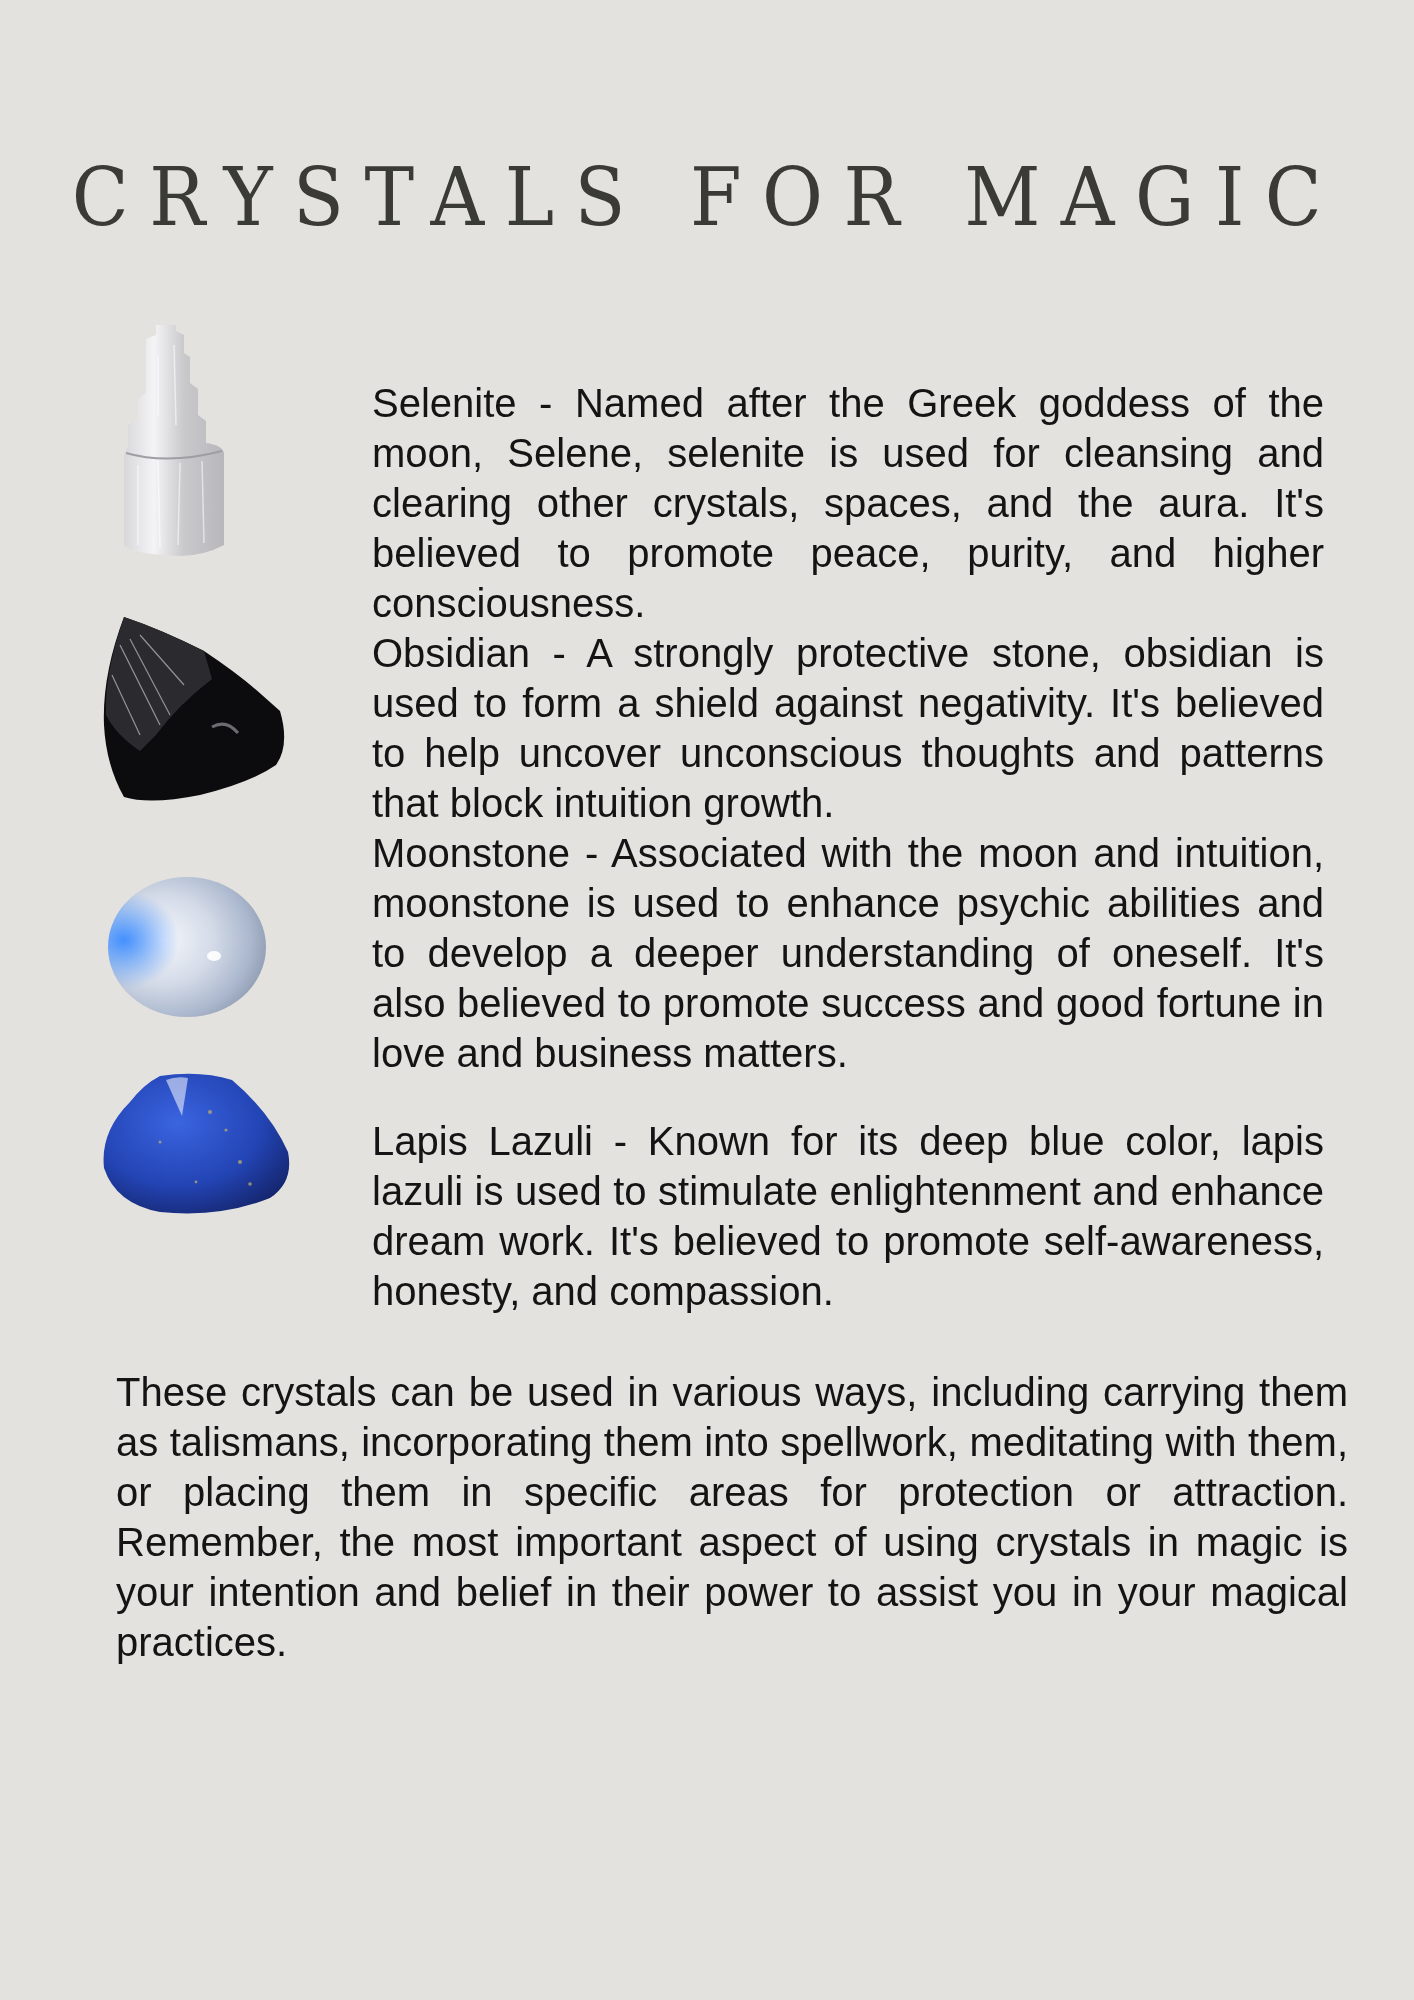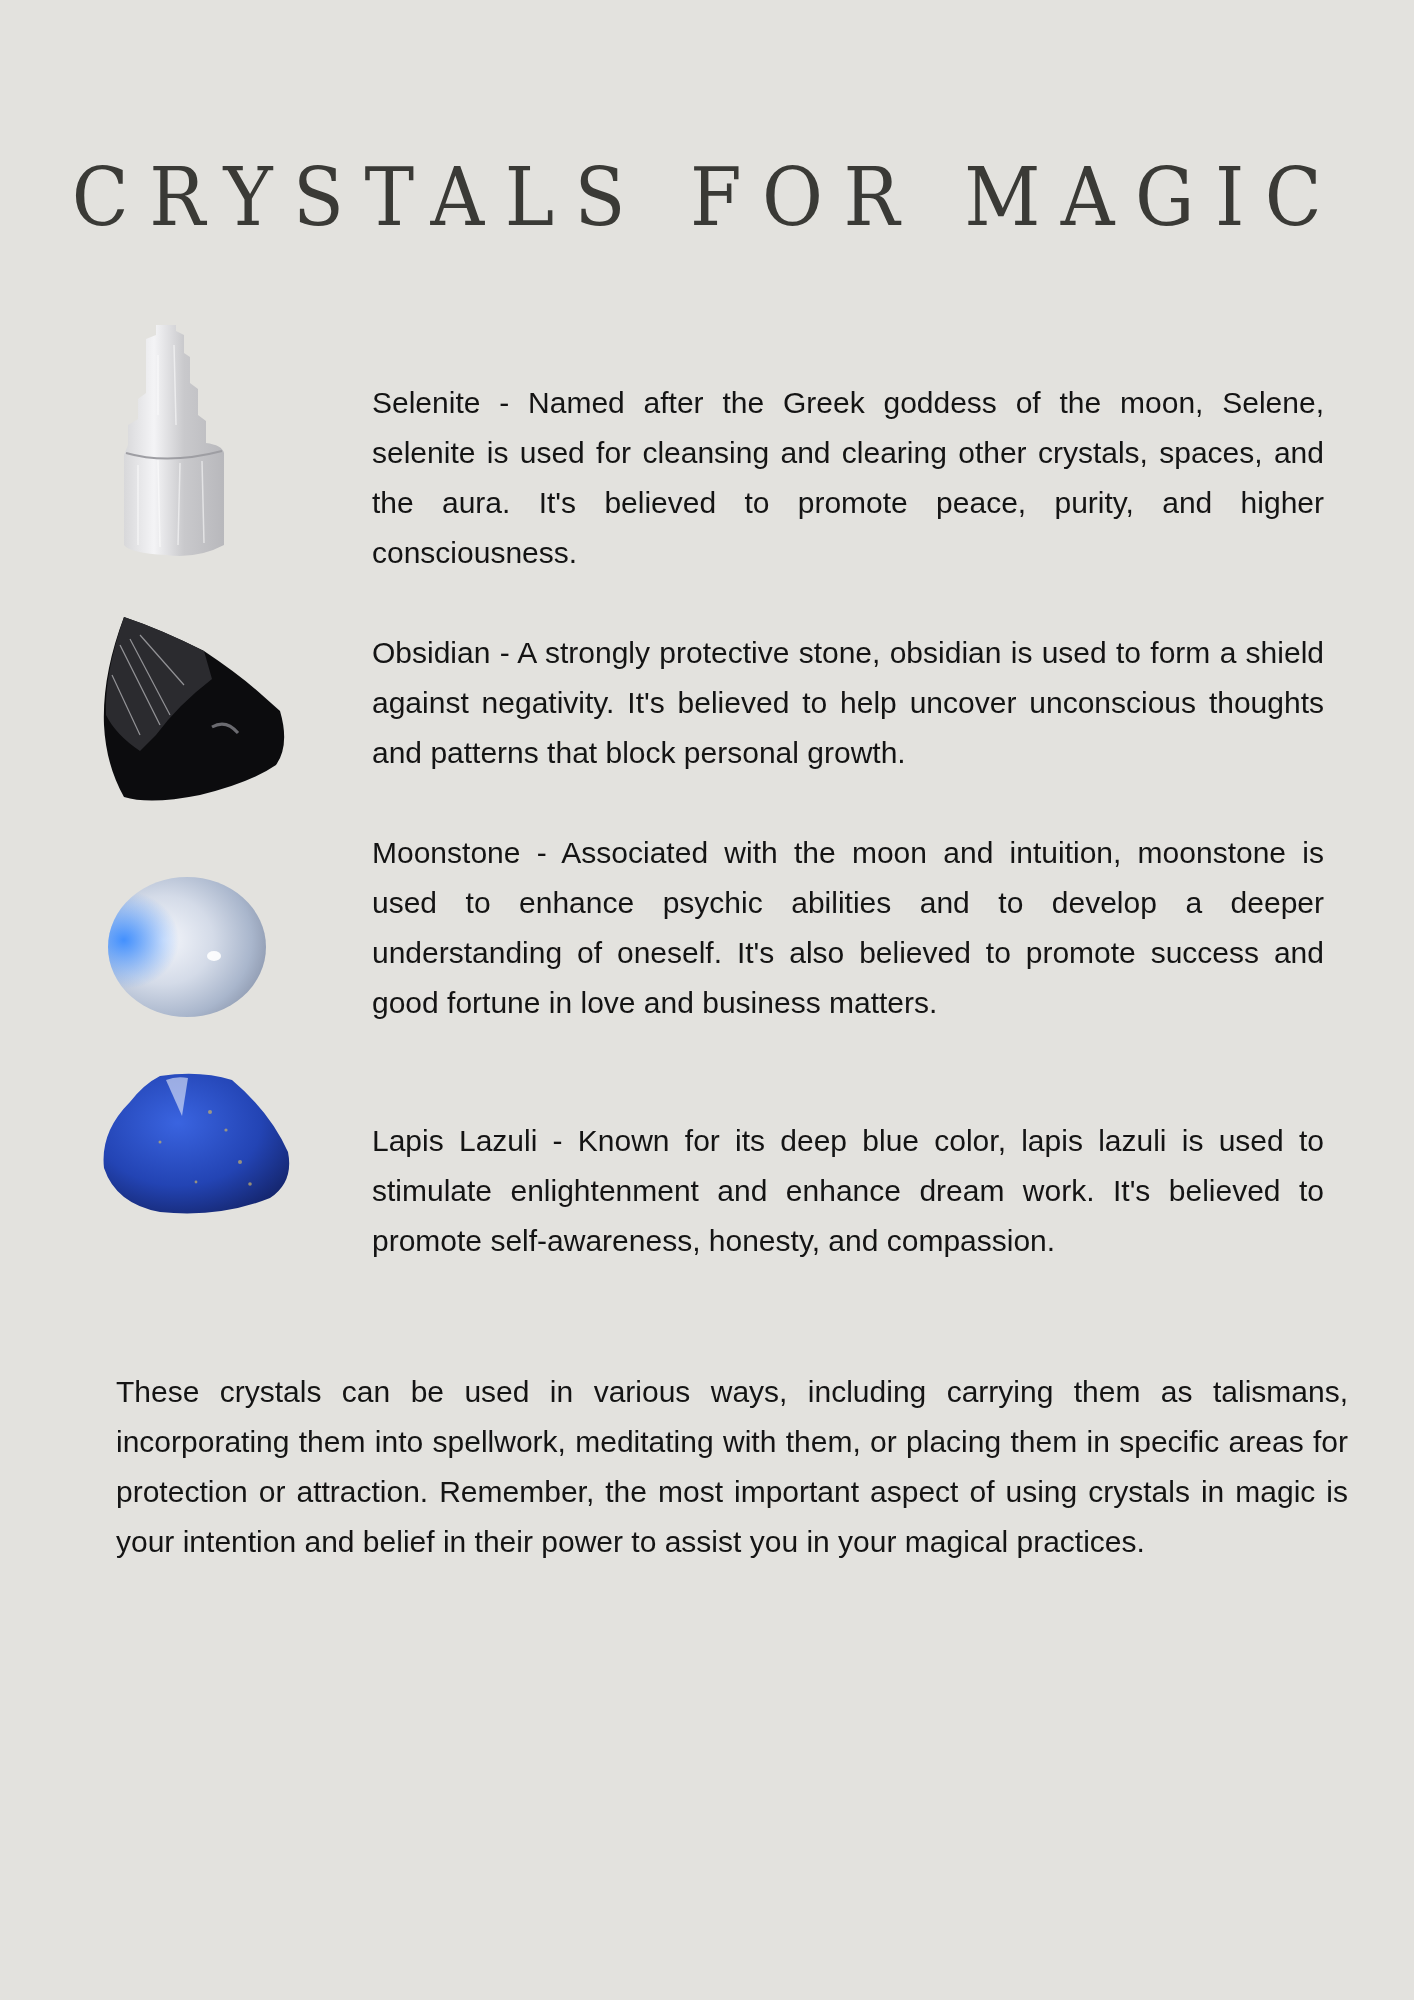--- a/index.html
+++ b/index.html
@@ -12,21 +12,21 @@
     font-family:"DejaVu Serif","Liberation Serif",serif; font-weight:normal;
     font-size:80px; letter-spacing:22px; color:#3a3a36; line-height:1;
     transform:scaleX(0.93); transform-origin:center;
     margin:0;
   }
   .entry-img {
     position:absolute; display:block;
   }
   .entry-text, .closing {
     position:absolute; font-family:"Liberation Sans",sans-serif;
-    font-size:30px; line-height:50px; text-align:justify; color:#141414;
+    font-size:40px; line-height:50px; text-align:justify; color:#141414;
     margin:0;
   }
   .entry-text { left:372px; width:952px; }
   .closing { left:92px; width:1232px; top:1367px;margin-left:24px; }
 </style>
 </head>
 <body>
 
 <h1 class="title">CRYSTALS FOR MAGIC</h1>
 
@@ -56,21 +56,21 @@
   <path d="M24 2 Q60 14 104 36 Q140 60 162 80 L180 96 Q190 130 176 150 Q150 168 100 180 Q50 190 24 182 Q6 150 4 110 Q2 60 24 2 Z" fill="#0c0c0e"></path>
   <path d="M24 2 Q60 14 104 36 L112 64 Q78 90 56 120 L40 136 Q16 120 6 100 Q4 60 24 2 Z" fill="#2b2b2f"></path>
   <g stroke="#d9d9dc" stroke-opacity="0.6" stroke-width="1.2">
     <line x1="20" y1="30" x2="60" y2="110"></line>
       <line x1="30" y1="24" x2="70" y2="100"></line>
     <line x1="12" y1="60" x2="40" y2="120"></line>
       <line x1="40" y1="20" x2="84" y2="70"></line>
   </g>
   <path d="M112 112 Q126 104 138 118" stroke="#6b6b70" stroke-width="3" fill="none"></path>
 </svg>
-<p class="entry-text" style="top:628px">Obsidian - A strongly protective stone, obsidian is used to form a shield against negativity. It's believed to help uncover unconscious thoughts and patterns that block personal growth.</p>
+<p class="entry-text" style="top:628px">Obsidian - A strongly protective stone, obsidian is used to form a shield against negativity. It's believed to help uncover unconscious thoughts and patterns that block intuition growth.</p>
 
 <svg class="entry-img" style="left:106px;top:876px" width="162" height="142" viewBox="0 0 162 142">
   <defs>
     <radialGradient id="moonG" cx="0.35" cy="0.45" r="0.7">
       <stop offset="0" stop-color="#f4f6fb"></stop>
         <stop offset="0.45" stop-color="#d4dbe8"></stop>
       <stop offset="0.8" stop-color="#a9b6cc"></stop>
         <stop offset="1" stop-color="#8c97ad"></stop>
     </radialGradient>
     <radialGradient id="moonB" cx="0.1" cy="0.45" r="0.35">

